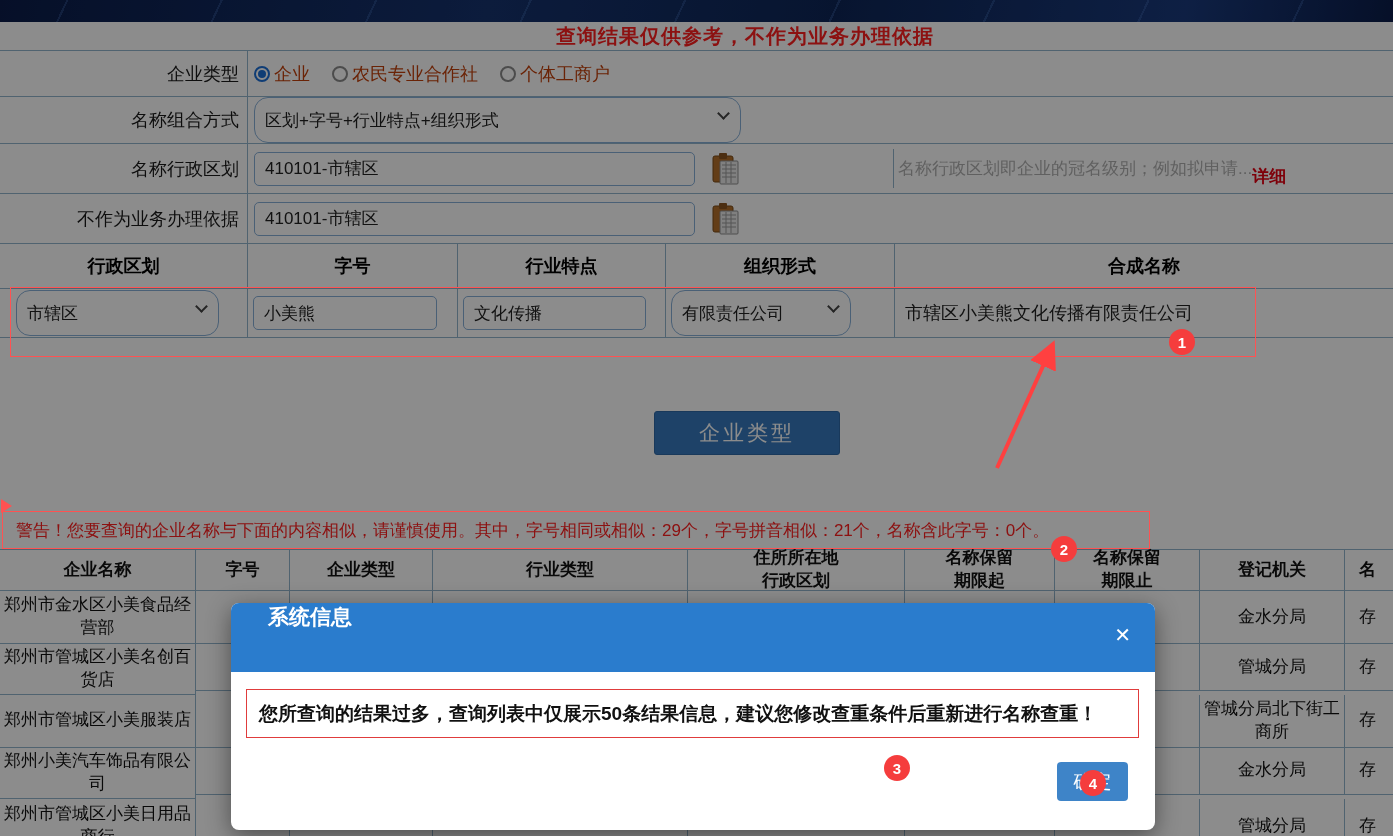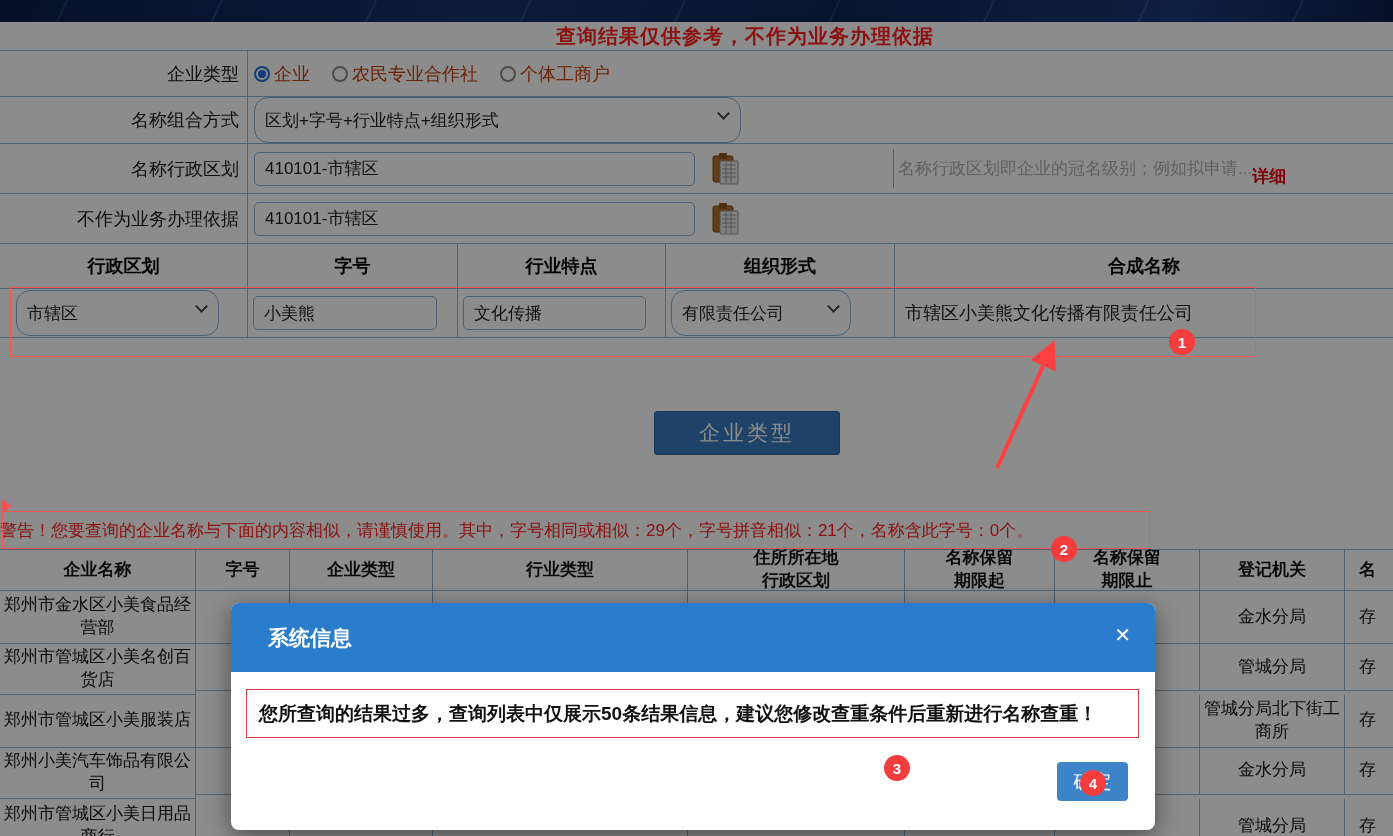--- a/index.html
+++ b/index.html
@@ -51,40 +51,40 @@
   .pr-cell { display:flex; align-items:center; border-right:1px solid #93b5cd; position:relative; }
   .pr-cell:last-child { border-right:none; }
   .composed { font-size:18px; color:#222; padding-left:10px; }
 
   
   .query-btn { left:654px; top:411px; width:186px; height:44px; background:#3779bd; border:1px solid #2f68a6; border-radius:3px;
     color:#fff; font-size:21px; display:flex; align-items:center; justify-content:center; letter-spacing:3px; cursor:pointer; }
 
   
   .warning-row { left:0; top:512px; width:1393px; height:37px; display:flex; align-items:center; background:#fff; }
-  .warning-text { color:#ff2020; font-size:17px; padding-left:0; }
+  .warning-text { color:#ff2020; font-size:17px; padding-left:16px; }
 
   
   .results { left:0; top:549px; width:1470px; border-top:1px solid #93b5cd; background:#fff;
     display:grid; grid-template-columns:196px 94px 143px 255px 217px 150px 145px 145px 125px;
     grid-auto-rows:auto; }
   .rcell { border-right:1px solid #93b5cd; border-bottom:1px solid #93b5cd; display:flex; align-items:center; justify-content:center;
     font-size:17px; color:#111; text-align:center; white-space:pre-line; line-height:1.35; padding:2px; }
   .rcell.hdr { font-weight:bold; height:41px; }
   .rcell.name { height:auto; }
   .rcell.status { justify-content:flex-start; padding-left:14px; }
   .rh1 { height:53px; } .rh2 { height:47px; } .rh3 { height:53px; } .rh4 { height:47px; } .rh5 { height:56px; }
 
   
   .overlay { left:0; top:0; width:1393px; height:836px; background:rgba(0,0,0,0.45); z-index:50; }
 
   
   .modal { left:231px; top:603px; width:924px; height:227px; background:#fff; border-radius:8px; z-index:100;
     box-shadow:0 6px 24px rgba(0,0,0,.45); overflow:hidden; }
-  .modal-header { height:69px; background:#2a7ccd; display:flex; align-items:center; position:relative; }
+  .modal-header { height:69px; background:#2a7ccd; display:flex; align-items:flex-start; position:relative; }
   .modal-title { color:#fff; font-size:21px; font-weight:bold; padding-left:37px; }
   .modal-close { position:absolute; right:24px; top:22px; color:#fff; font-size:20px; font-weight:bold; cursor:pointer; line-height:1; }
   .modal-msgbox { position:absolute; left:15px; top:86px; width:893px; height:49px; border:1px solid #e03c3c;
     display:flex; align-items:center; padding-left:12px; }
   .modal-msg { font-size:19px; font-weight:bold; color:#111; }
   .confirm-btn { position:absolute; left:826px; top:159px; width:71px; height:39px; background:#3e84c8; border-radius:4px;
     color:#fff; font-size:19px; display:flex; align-items:center; justify-content:center; cursor:pointer; }
 
   
   .anno { z-index:60; pointer-events:none; }

